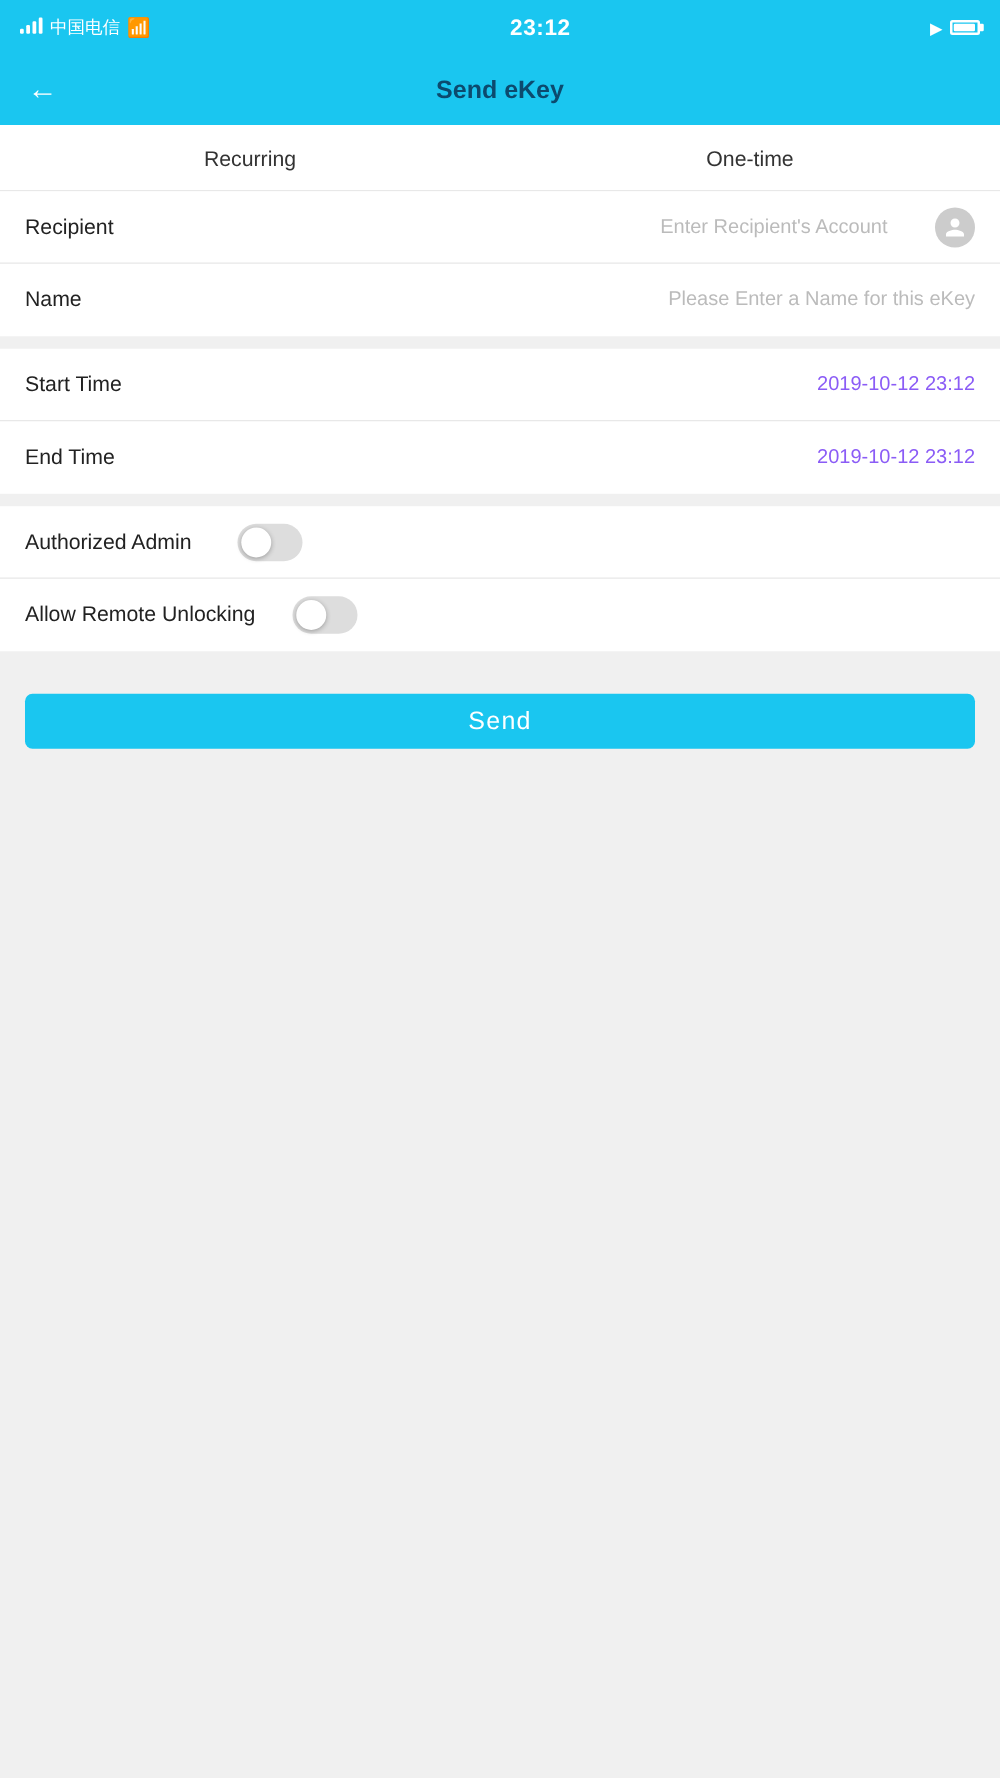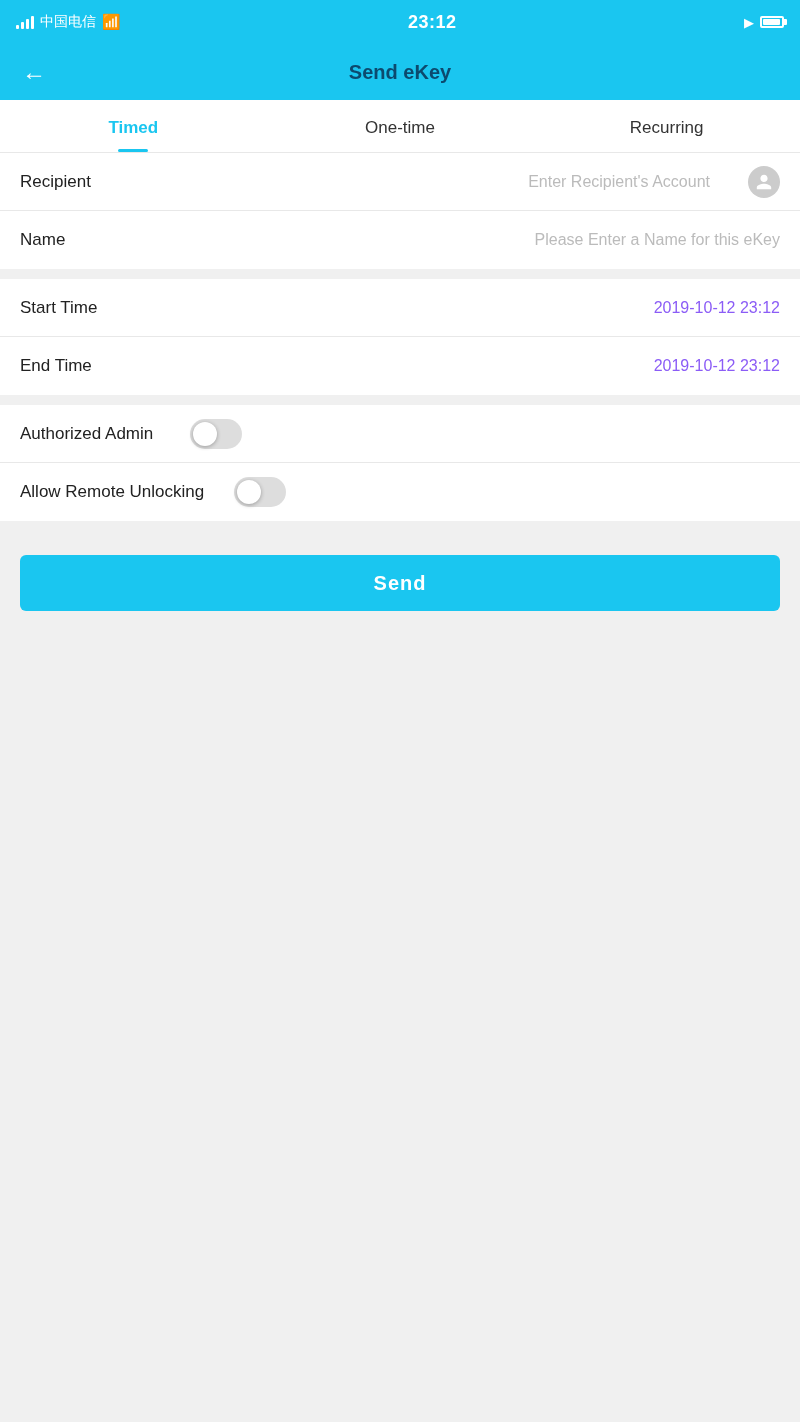--- a/index.html
+++ b/index.html
@@ -20,21 +20,20 @@
       display: flex;
       align-items: center;
       justify-content: space-between;
       padding: 0 16px;
       color: white;
       font-size: 14px;
       font-weight: 500;
     }
     .status-left {
       display: flex;
-      align-items: center;
       gap: 6px;
     }
     .signal-bars {
       display: flex;
       align-items: flex-end;
       gap: 2px;
       height: 14px;
     }
     .signal-bar {
       width: 3px;
@@ -218,27 +217,27 @@
       transition: left 0.2s;
     }
 
     
     .send-section {
       padding: 24px 20px;
       background: #f0f0f0;
     }
     .send-btn {
       width: 100%;
-      height: 56px;
+      height: 44px;
       background: #1ac6f0;
       border: none;
       border-radius: 6px;
       color: white;
       font-size: 20px;
-      font-weight: 700;
+      font-weight: 400;
       cursor: pointer;
       letter-spacing: 1px;
     }
 
     
     .gray-area {
       background: #f0f0f0;
       flex: 1;
       min-height: 400px;
     }
@@ -265,23 +264,22 @@
     </div>
   </div>
 </div>
 
 <div class="header">
   <div class="back-btn">←</div>
   <div class="header-title">Send eKey</div>
 </div>
 
 <div class="tabs-container">
-  <div class="tab active">Timed</div>
+  <div class="tab">Recurring</div>
   <div class="tab">One-time</div>
-  <div class="tab">Recurring</div>
 </div>
 
 <div class="form-section">
   <div class="form-row">
     <span class="form-label">Recipient</span>
     <span class="form-placeholder">Enter Recipient's Account</span>
     <div class="contact-icon">
       <svg width="18" height="18" viewBox="0 0 24 24" xmlns="http://www.w3.org/2000/svg">
         <path d="M12 12c2.7 0 4.8-2.1 4.8-4.8S14.7 2.4 12 2.4 7.2 4.5 7.2 7.2 9.3 12 12 12zm0 2.4c-3.2 0-9.6 1.6-9.6 4.8v2.4h19.2v-2.4c0-3.2-6.4-4.8-9.6-4.8z"></path>
       </svg>

